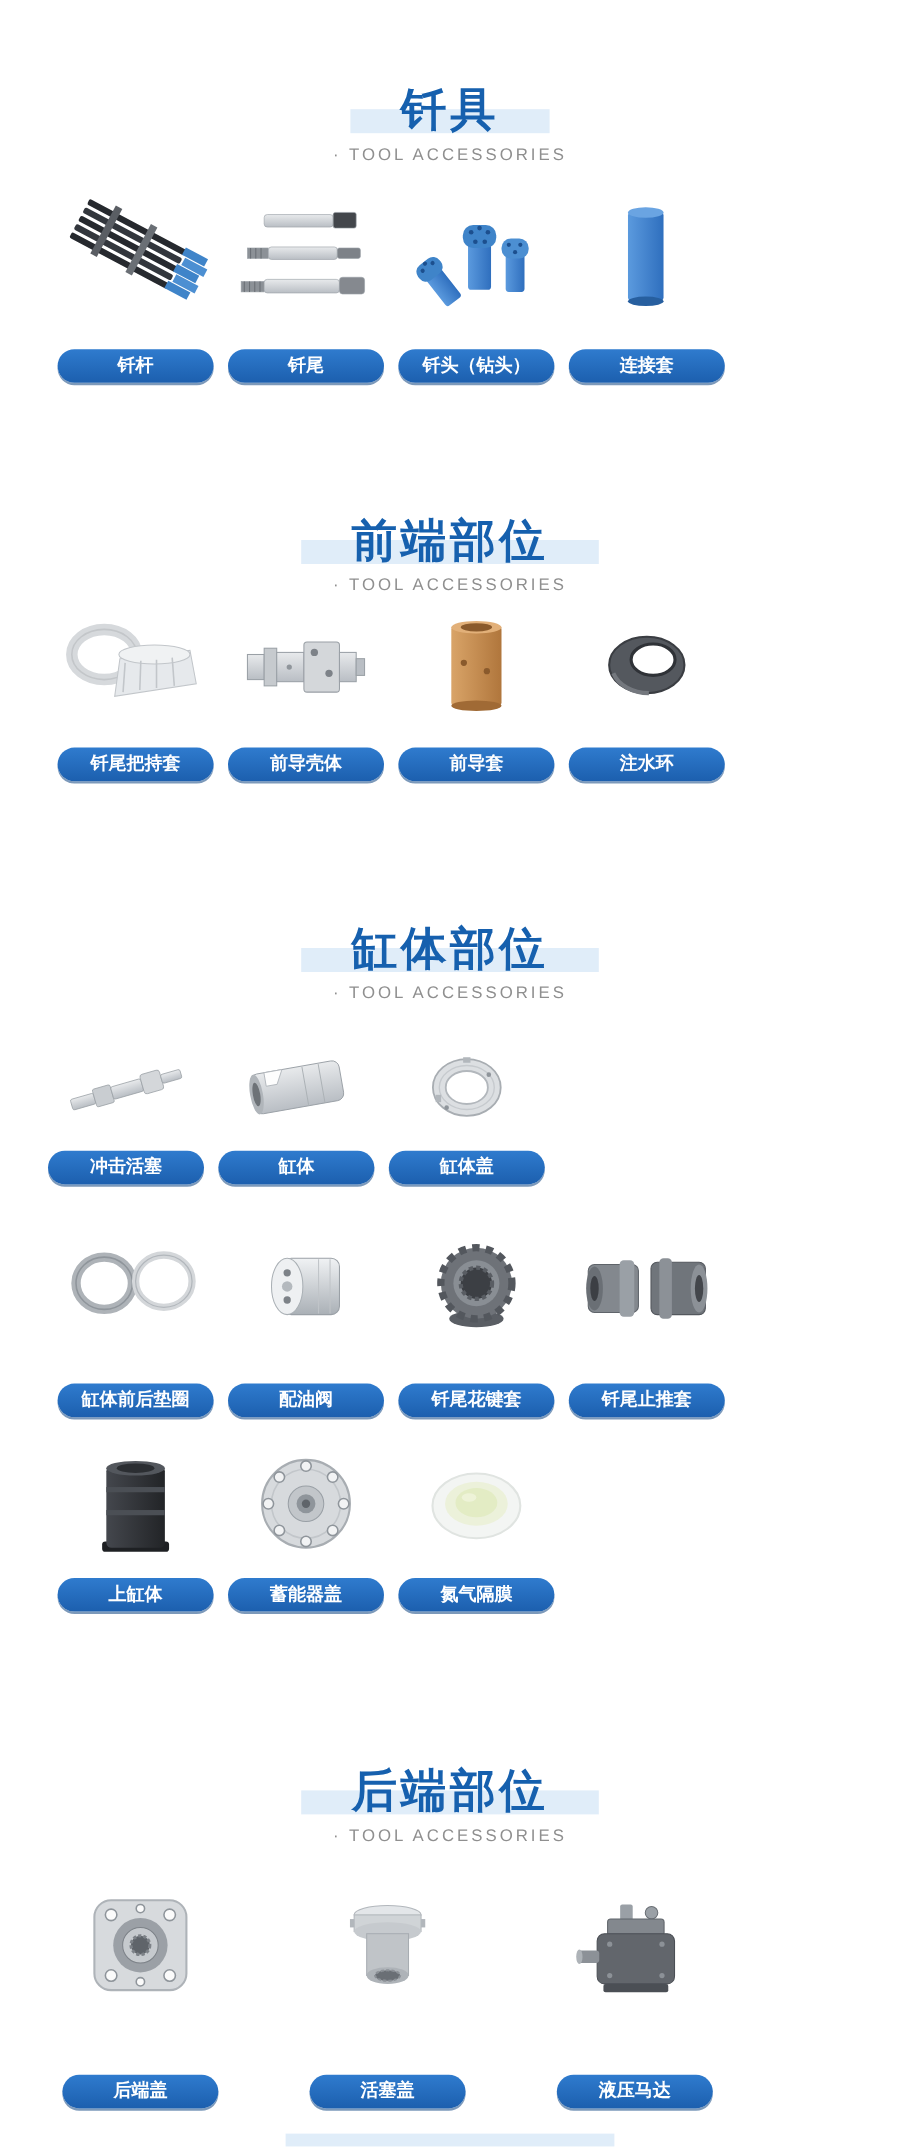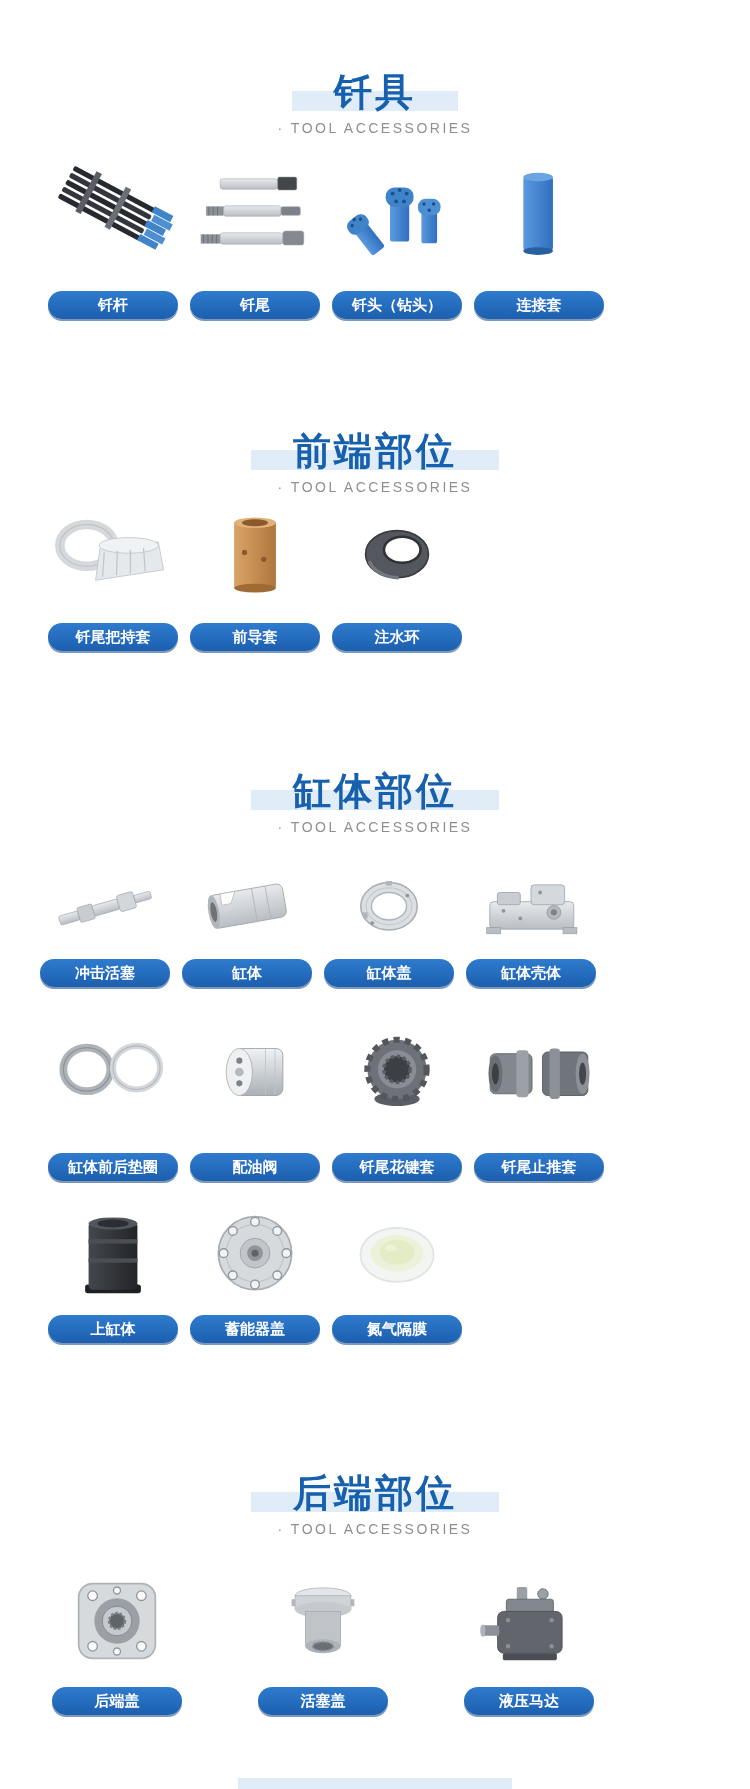--- a/index.html
+++ b/index.html
@@ -11,21 +11,21 @@
   .sec-header { text-align:center; }
   .title-wrap { position:relative; display:inline-block; padding:0 42px; }
   .title-band { position:absolute; left:0; right:0; bottom:3px; height:20px; background:#e0edf9; }
   .title-text { position:relative; font-size:38px; line-height:44px; font-weight:bold; color:#1660ae; letter-spacing:3px; white-space:nowrap; }
   .subtitle { margin-top:6px; font-size:14px; line-height:16px; color:#8f8f8f; letter-spacing:2.5px; }
 
   
   .row { display:flex; justify-content:flex-start; align-items:flex-end; gap:20px; padding-left:52px; }
   .row.wide { gap:76px; }
   .cell { width:122px; display:flex; flex-direction:column; align-items:center; }
-  .row.wide .cell { width:130px; }
+  .row.wide .cell { width:130px;gap:42px; }
   .imgbox { width:122px; display:flex; align-items:center; justify-content:center; }
   .imgbox svg { width:100%; height:100%; }
   .pill { display:block; width:130px; height:28px; line-height:28px; border:none; border-radius:14px;
           background:linear-gradient(180deg,#2f7bce,#1c5fae); box-shadow:0 2px 0 rgba(16,70,130,.55);
           color:#ffffff; font-size:15px; font-weight:bold; text-align:center; white-space:nowrap;
           font-family:"Liberation Sans","DejaVu Sans",sans-serif; cursor:pointer; }
 
   
   #sec1 { padding-top:70px; }
   #sec1 .row { margin-top:26px; } #sec1 .imgbox { height:105px; } #sec1 .pill { margin-top:24px; }
@@ -188,20 +188,38 @@
                 <line x1="90" y1="49" x2="90" y2="76"></line>
                 <line x1="105" y1="47" x2="107" y2="74"></line>
             </g>
           </svg>
         </div>
         <button class="pill">钎尾把持套</button>
       </div>
       <div class="cell">
         <div class="imgbox">
           <svg viewBox="0 0 140 110">
+            <g stroke="#9aa0a6" stroke-width="1">
+              <rect x="14" y="44" width="16" height="24" fill="url(#g-silver)"></rect>
+              <rect x="30" y="38" width="12" height="36" fill="#c6cace"></rect>
+              <rect x="42" y="42" width="26" height="28" fill="url(#g-silver)"></rect>
+              <rect x="68" y="32" width="34" height="48" rx="3" fill="#d4d7da"></rect>
+              <rect x="102" y="42" width="16" height="28" fill="url(#g-silver)"></rect>
+              <rect x="118" y="48" width="8" height="16" fill="#b9bec4"></rect>
+            </g>
+            <circle cx="78" cy="42" r="3.5" fill="#7d8288"></circle>
+            <circle cx="92" cy="62" r="3.5" fill="#7d8288"></circle>
+            <circle cx="54" cy="56" r="2.5" fill="#8f959b"></circle>
+          </svg>
+        </div>
+        <button class="pill">前导壳体</button>
+      </div>
+      <div class="cell">
+        <div class="imgbox">
+          <svg viewBox="0 0 140 110">
             <rect x="46" y="16" width="48" height="78" rx="4" fill="url(#g-copper)"></rect>
             <ellipse cx="70" cy="18" rx="24" ry="6" fill="#e2b079"></ellipse>
             <ellipse cx="70" cy="18" rx="15" ry="4" fill="#8a5a2c"></ellipse>
             <circle cx="58" cy="52" r="3" fill="#8a5a2c"></circle>
             <circle cx="80" cy="60" r="3" fill="#8a5a2c"></circle>
             <ellipse cx="70" cy="93" rx="24" ry="5" fill="#a06a35"></ellipse>
           </svg>
         </div>
         <button class="pill">前导套</button>
       </div>
@@ -263,39 +281,20 @@
             <ellipse cx="70" cy="54" rx="37" ry="31" fill="#dcdfe2" stroke="#a8adb2" stroke-width="2"></ellipse>
             <ellipse cx="70" cy="54" rx="30" ry="24" fill="none" stroke="#c6cace" stroke-width="1.5"></ellipse>
             <ellipse cx="70" cy="54" rx="23" ry="18" fill="#ffffff" stroke="#b2b7bc" stroke-width="2"></ellipse>
             <rect x="66" y="21" width="8" height="6" fill="#b2b7bc"></rect>
             <rect x="36" y="62" width="6" height="8" fill="#b2b7bc"></rect>
             <circle cx="94" cy="40" r="2.5" fill="#8f959b"></circle>
             <circle cx="48" cy="76" r="2.5" fill="#8f959b"></circle>
           </svg>
         </div>
         <button class="pill">缸体盖</button>
-      </div>
-      <div class="cell">
-        <div class="imgbox">
-          <svg viewBox="0 0 140 110">
-            <g stroke="#9aa0a6" stroke-width="1">
-              <rect x="16" y="48" width="110" height="36" rx="5" fill="url(#g-silver)"></rect>
-              <rect x="70" y="26" width="44" height="26" rx="4" fill="#d6d9dc"></rect>
-              <rect x="26" y="36" width="30" height="16" rx="3" fill="#c9cdd1"></rect>
-              <rect x="12" y="82" width="18" height="8" fill="#b9bec4"></rect>
-              <rect x="112" y="82" width="18" height="8" fill="#b9bec4"></rect>
-            </g>
-            <circle cx="100" cy="62" r="9" fill="#b4b9be" stroke="#8f959b"></circle>
-            <circle cx="100" cy="62" r="4" fill="#7d8288"></circle>
-            <circle cx="34" cy="60" r="2.5" fill="#8f959b"></circle>
-            <circle cx="56" cy="70" r="2.5" fill="#8f959b"></circle>
-            <circle cx="82" cy="36" r="2.5" fill="#8f959b"></circle>
-          </svg>
-        </div>
-        <button class="pill">缸体壳体</button>
       </div>
     </div>
 
     <div class="row row2">
       <div class="cell">
         <div class="imgbox">
           <svg viewBox="0 0 140 110">
             <ellipse cx="40" cy="52" rx="27" ry="25" fill="none" stroke="#aeb3b8" stroke-width="9"></ellipse>
             <ellipse cx="40" cy="52" rx="27" ry="25" fill="none" stroke="#8f959b" stroke-width="1.5"></ellipse>
             <ellipse cx="97" cy="50" rx="27" ry="25" fill="none" stroke="#d4d7da" stroke-width="7"></ellipse>

